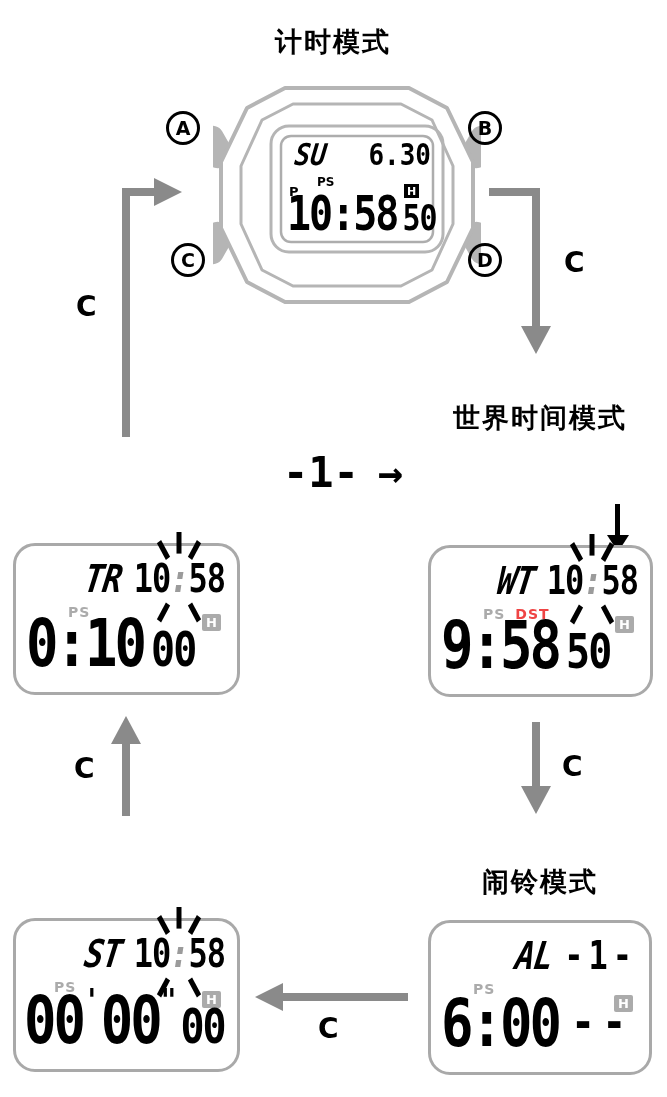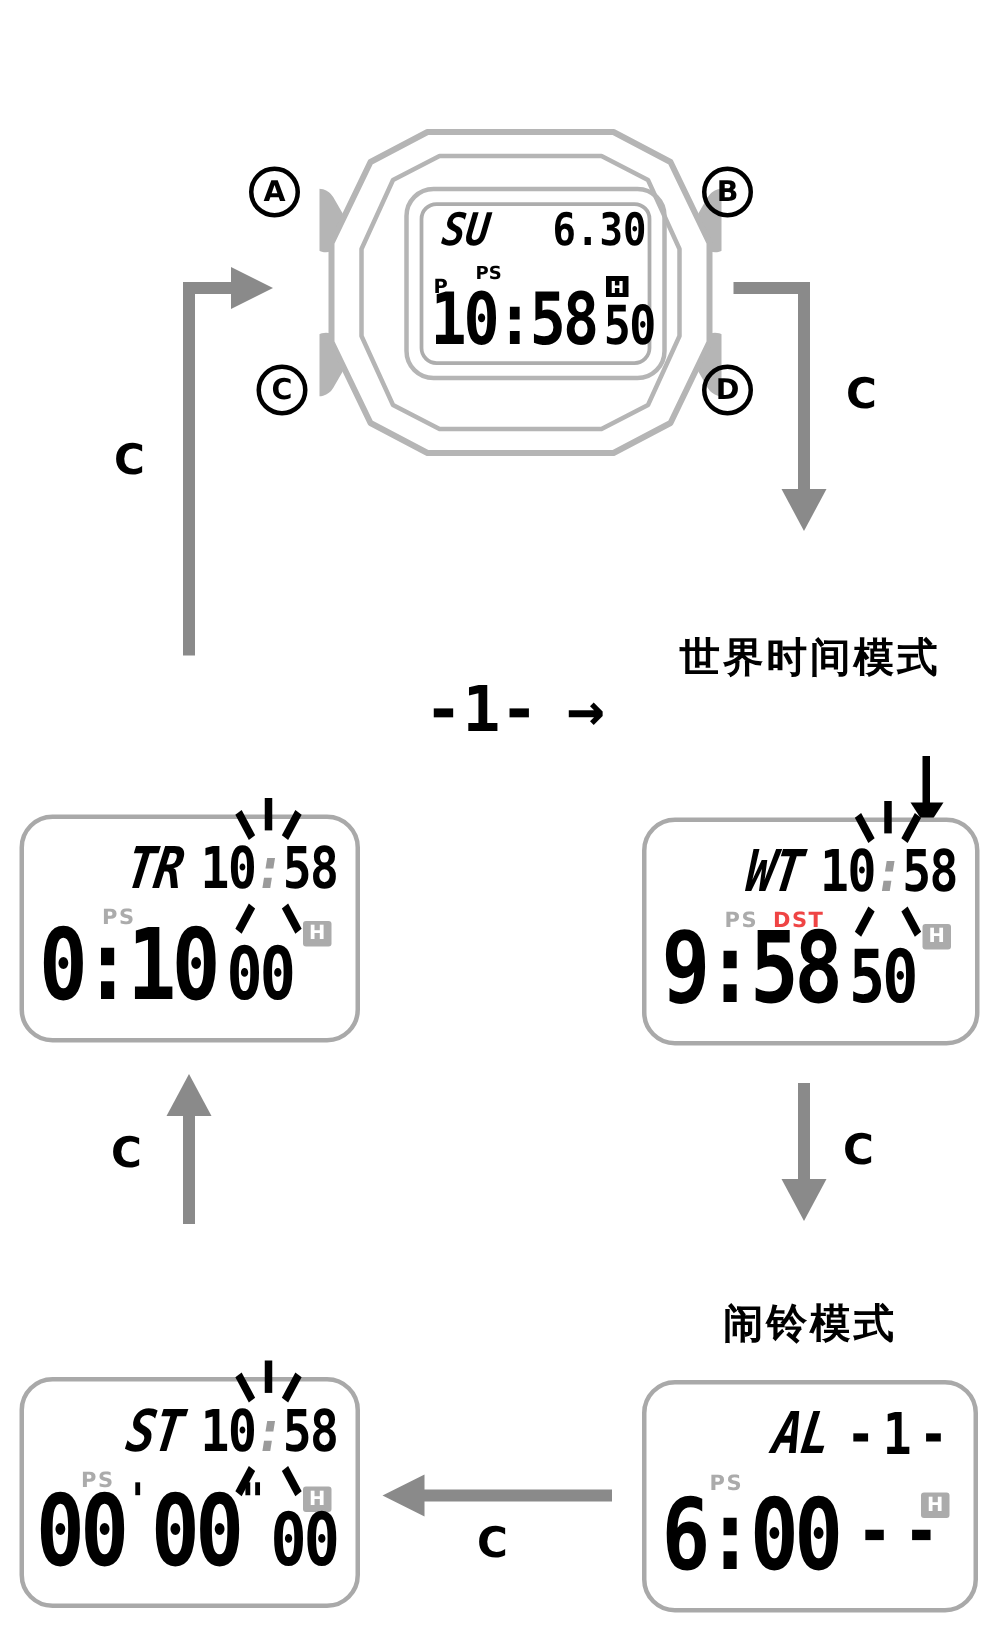--- a/index.html
+++ b/index.html
@@ -57,20 +57,21 @@
   
   .cityline{position:absolute;left:283px;top:448px;display:flex;align-items:center;gap:19px;
             font-family:"DejaVu Sans Mono",monospace;font-weight:bold;font-size:42px;white-space:nowrap;}
   .city{word-spacing:22px;letter-spacing:1px;}
 </style>
 </head>
 <body>
 
 <div class="stage">
 
+  <div class="cn-title" style="left:231px;top:24px;width:204px;">计时模式</div>
 
   <div class="abs" style="left:213px;top:82px;width:268px;height:226px;">
     <svg width="268" height="226" viewBox="0 0 268 226">
       <g fill="#b5b5b5">
         <rect x="-12" y="44" width="28" height="42" rx="11" transform="rotate(-30 2 65)"></rect>
         <rect x="-12" y="140" width="28" height="42" rx="11" transform="rotate(30 2 161)"></rect>
         <rect x="252" y="44" width="28" height="42" rx="11" transform="rotate(30 266 65)"></rect>
         <rect x="252" y="140" width="28" height="42" rx="11" transform="rotate(-30 266 161)"></rect>
       </g>
       <polygon points="72,6 196,6 234,26 260,80 260,146 234,200 196,220 72,220 34,200 8,146 8,80 34,26" fill="#ffffff" stroke="#b5b5b5" stroke-width="4" stroke-linejoin="round"></polygon>
@@ -102,21 +103,21 @@
   <div class="bar" style="left:122px;top:188px;width:8px;height:249px;"></div>
   <div class="bar" style="left:122px;top:188px;width:34px;height:8px;"></div>
   <div class="tri tri-right" style="left:154px;top:178px;"></div>
   <div class="c-label" style="left:76px;top:290px;">C</div>
 
   <div class="bar" style="left:489px;top:188px;width:51px;height:8px;"></div>
   <div class="bar" style="left:532px;top:188px;width:8px;height:140px;"></div>
   <div class="tri tri-down" style="left:521px;top:326px;"></div>
   <div class="c-label" style="left:564px;top:246px;">C</div>
 
-  <div class="cn-title" style="left:420px;top:420px;width:240px;">世界时间模式</div>
+  <div class="cn-title" style="left:420px;top:400px;width:240px;">世界时间模式</div>
 
   <div class="cityline">
     <span>-1-</span>
     <span>→</span>
   </div>
 
   <div class="blackbar" style="left:615px;top:504px;width:5px;height:33px;"></div>
   <div class="tri tri-down-black" style="left:607px;top:535px;"></div>
 
   <div class="panel" style="left:428px;top:545px;width:225px;height:152px;">

